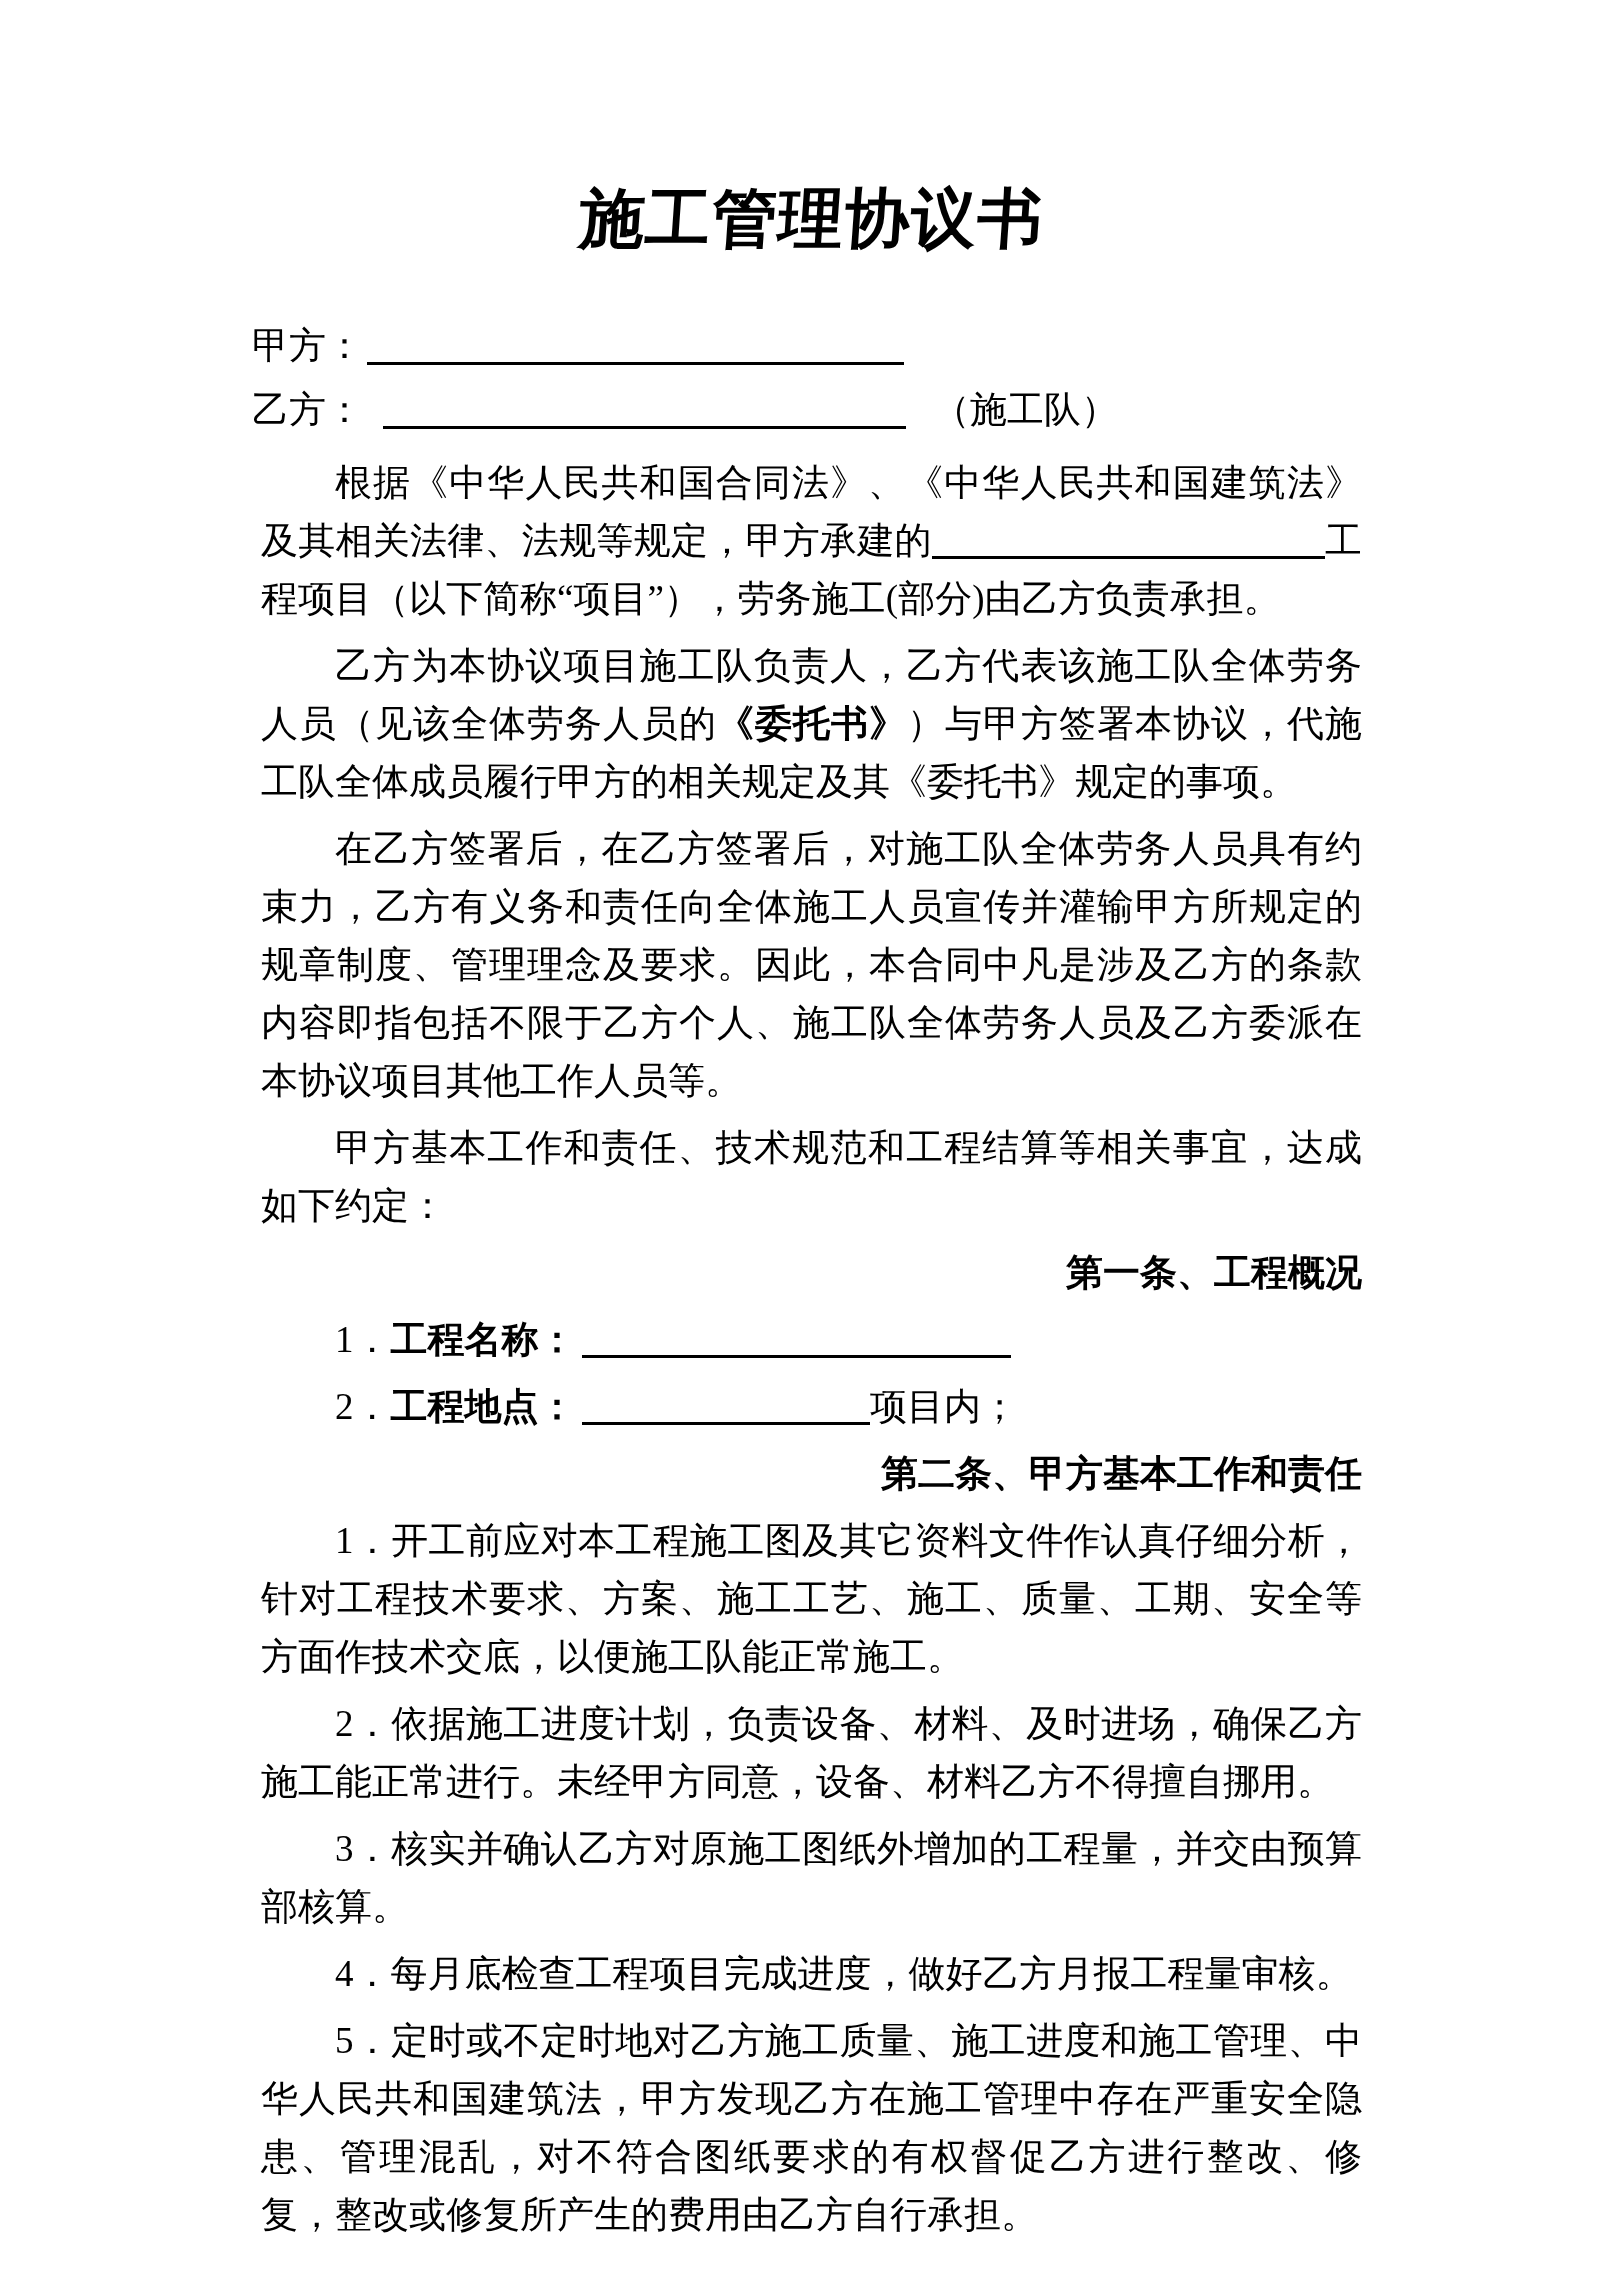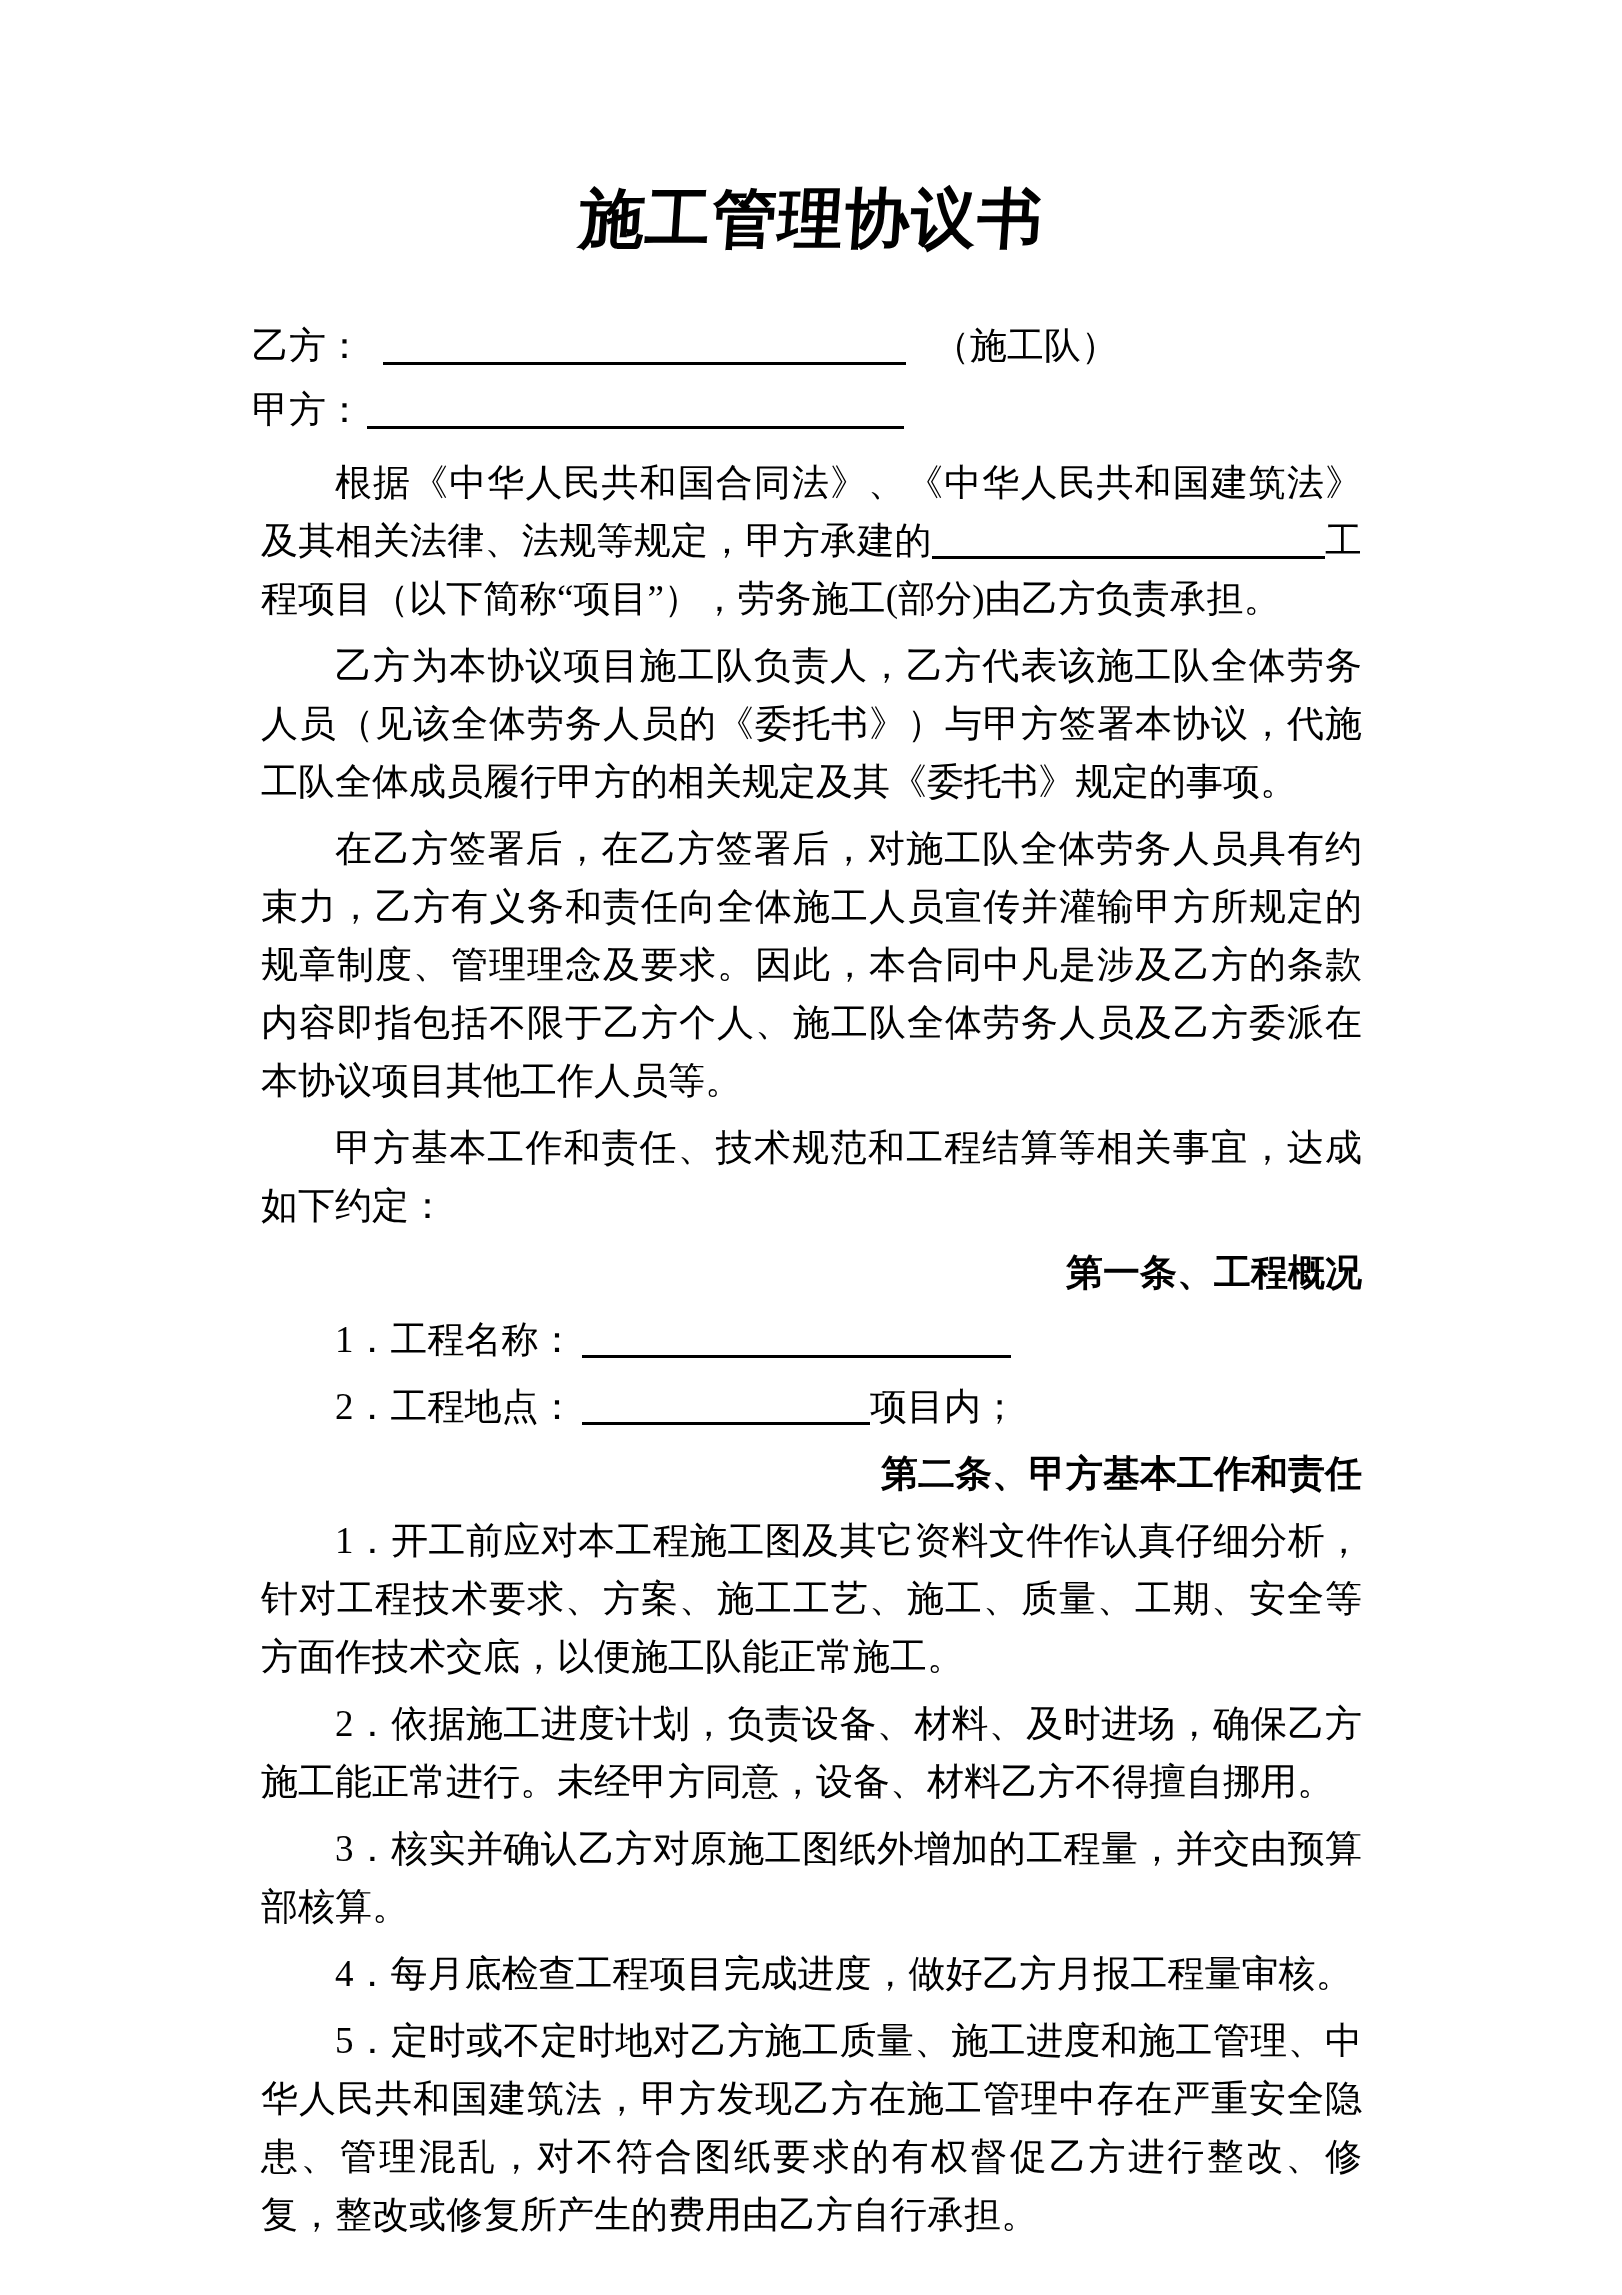--- a/index.html
+++ b/index.html
@@ -53,45 +53,45 @@
     font-size: 37px;
     line-height: 58px;
     text-align: justify;
     text-indent: 2em;
   }
   p.body.heading {
     font-weight: bold;
     text-align: right;
   }
   .bold {
-    font-weight: normal;
+    font-weight: bold;
   }
   .num {
     font-weight: normal;
   }
   .b-party-a { width: 537px; margin-left: 3.9px; }
   .b-party-b { width: 523px; margin-left: 19.6px; }
   .b-suffix  { margin-left: 27.5px; }
   .b-p1      { width: 393px; }
   .b-item1   { width: 429px; margin-left: 6.5px; }
   .b-item2   { width: 288px; margin-left: 6.5px; }
 </style>
 </head>
 <body>
 
 <div class="page">
 
   <h1 class="doc-title">施工管理协议书</h1>
 
   <div class="party-block">
     <div class="party-line">
-      <span>乙方：</span><span class="blank b-party-b"></span><span class="b-suffix">（施工队）</span>
+      <span>甲方：</span><span class="blank b-party-a"></span>
     </div>
     <div class="party-line">
-      <span>甲方：</span><span class="blank b-party-a"></span>
+      <span>乙方：</span><span class="blank b-party-b"></span><span class="b-suffix">（施工队）</span>
     </div>
   </div>
 
   <div class="body-block">
 
     <p class="body"><span>根据《中华人民共和国合同法》、《中华人民共和国建筑法》及其相关法律、法规等规定，甲方承建的</span><span class="blank thin b-p1"></span><span>工程项目（以下简称“项目”），劳务施工(部分)由乙方负责承担。</span></p>
 
     <p class="body"><span>乙方为本协议项目施工队负责人，乙方代表该施工队全体劳务人员（见该全体劳务人员的</span><span class="bold">《委托书》</span><span>）与甲方签署本协议，代施工队全体成员履行甲方的相关规定及其《委托书》规定的事项。</span></p>
 
     <p class="body">在乙方签署后，在乙方签署后，对施工队全体劳务人员具有约束力，乙方有义务和责任向全体施工人员宣传并灌输甲方所规定的规章制度、管理理念及要求。因此，本合同中凡是涉及乙方的条款内容即指包括不限于乙方个人、施工队全体劳务人员及乙方委派在本协议项目其他工作人员等。</p>

